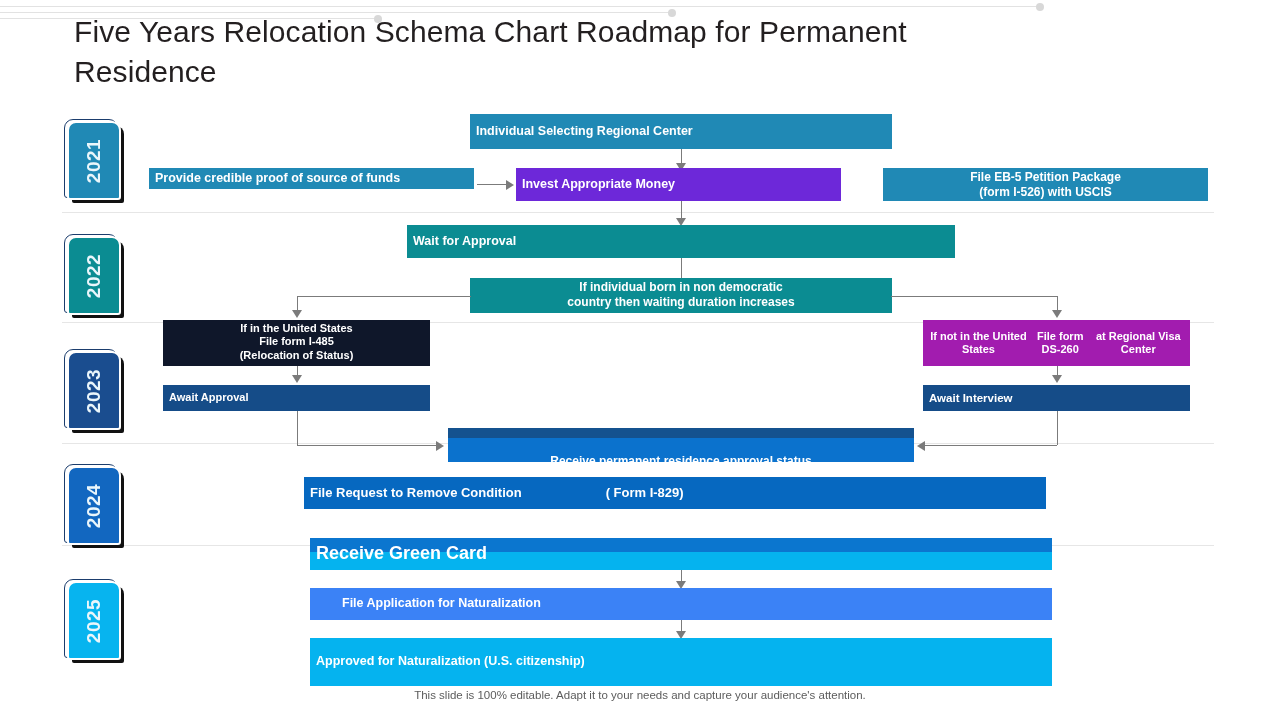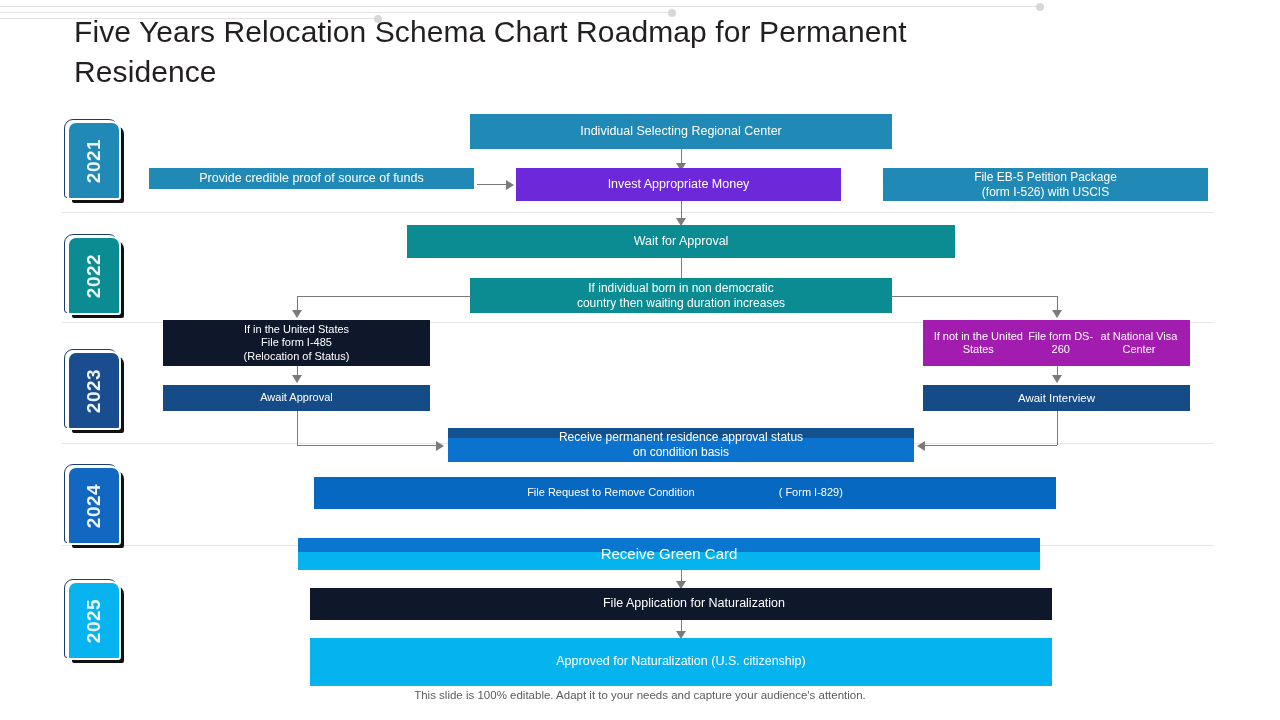--- a/index.html
+++ b/index.html
@@ -45,23 +45,23 @@
   }
   .year-outline{
     position:absolute;width:52px;height:77px;
     border:1.5px solid #1b3d6d;border-radius:9px 9px 3px 3px;
     pointer-events:none;
   }
 
   
   .box{
     position:absolute;
-    display:flex;align-items:center;justify-content:center;
+    display:flex;align-items:center;justify-content:flex-start;
     text-align:center;
-    color:#ffffff;font-weight:400;
+    color:#ffffff;font-weight:700;
     line-height:1.22;
     box-sizing:border-box;
     padding:2px 6px;
   }
   .box span{display:block;}
 
   
   .vline{position:absolute;width:1px;background:#7b7b7b;}
   .hline{position:absolute;height:1px;background:#7b7b7b;}
   .arrow-down{
@@ -180,21 +180,21 @@
 
   <div class="box" style="left:163px;top:320px;width:267px;height:46px;background:#0f172a;font-size:11px;flex-direction:column;">
     <span>If in the United  States</span>
     <span>File  form I-485</span>
     <span>(Relocation of  Status)</span>
   </div>
 
   <div class="box" style="left:923px;top:320px;width:267px;height:46px;background:#a21caf;font-size:11px;flex-direction:row;">
     <span>If not in the United  States</span>
     <span>File  form DS-260</span>
-    <span>at National  Visa Center</span>
+    <span>at Regional  Visa Center</span>
   </div>
 
   <div class="vline" style="left:297px;top:366px;height:11px;"></div>
   <div class="arrow-down" style="left:292px;top:375px;"></div>
 
   <div class="vline" style="left:1057px;top:366px;height:11px;"></div>
   <div class="arrow-down" style="left:1052px;top:375px;"></div>
 
   <div class="box" style="left:163px;top:385px;width:267px;height:26px;background:#154c88;font-size:11px;">
     <span>Await Approval</span>
@@ -207,38 +207,38 @@
   <div class="vline" style="left:297px;top:411px;height:34px;"></div>
   <div class="hline" style="left:297px;top:445px;width:140px;"></div>
   <div class="arrow-right" style="left:436px;top:441px;"></div>
 
   <div class="vline" style="left:1057px;top:411px;height:34px;"></div>
   <div class="hline" style="left:925px;top:445px;width:132px;"></div>
   <div class="arrow-left" style="left:917px;top:441px;"></div>
 
   <div class="box" style="left:448px;top:428px;width:466px;height:34px;background:#0b72cd;font-size:12px;flex-direction:column;">
     <div style="position:absolute;left:0;top:0;width:466px;height:10px;background:#14528f;"></div>
-    <span style="position:relative;">Receive permanent residence approval status</span>
+    <span style="position:relative;margin-top:24px;">Receive permanent residence approval status</span>
     <span style="position:relative;">on condition  basis</span>
   </div>
 
-  <div class="box" style="left:314px;top:477px;width:742px;height:32px;background:#0668c0;font-size:11px;">
+  <div class="box" style="left:304px;top:477px;width:742px;height:32px;background:#0668c0;font-size:13px;">
     <span>File Request to Remove Condition</span>
     <span style="margin-left:84px;">( Form I-829)</span>
   </div>
 
-  <div class="box" style="left:298px;top:538px;width:742px;height:32px;background:#05b3ef;font-size:15px;">
+  <div class="box" style="left:310px;top:538px;width:742px;height:32px;background:#05b3ef;font-size:18px;">
     <div style="position:absolute;left:0;top:0;width:742px;height:14px;background:#0b76cf;"></div>
     <span style="position:relative;">Receive Green Card</span>
   </div>
 
   <div class="vline" style="left:681px;top:570px;height:12px;"></div>
   <div class="arrow-down" style="left:676px;top:581px;"></div>
 
-  <div class="box" style="left:310px;top:588px;width:742px;height:32px;background:#0f172a;font-size:12.5px;padding-left:32px;">
+  <div class="box" style="left:310px;top:588px;width:742px;height:32px;background:#3b82f6;font-size:12.5px;padding-left:32px;">
     <span>File Application for Naturalization</span>
   </div>
 
   <div class="vline" style="left:681px;top:620px;height:12px;"></div>
   <div class="arrow-down" style="left:676px;top:631px;"></div>
 
   <div class="box" style="left:310px;top:638px;width:742px;height:48px;background:#05b3ef;font-size:12.5px;">
     <span>Approved for Naturalization (U.S. citizenship)</span>
   </div>
 

